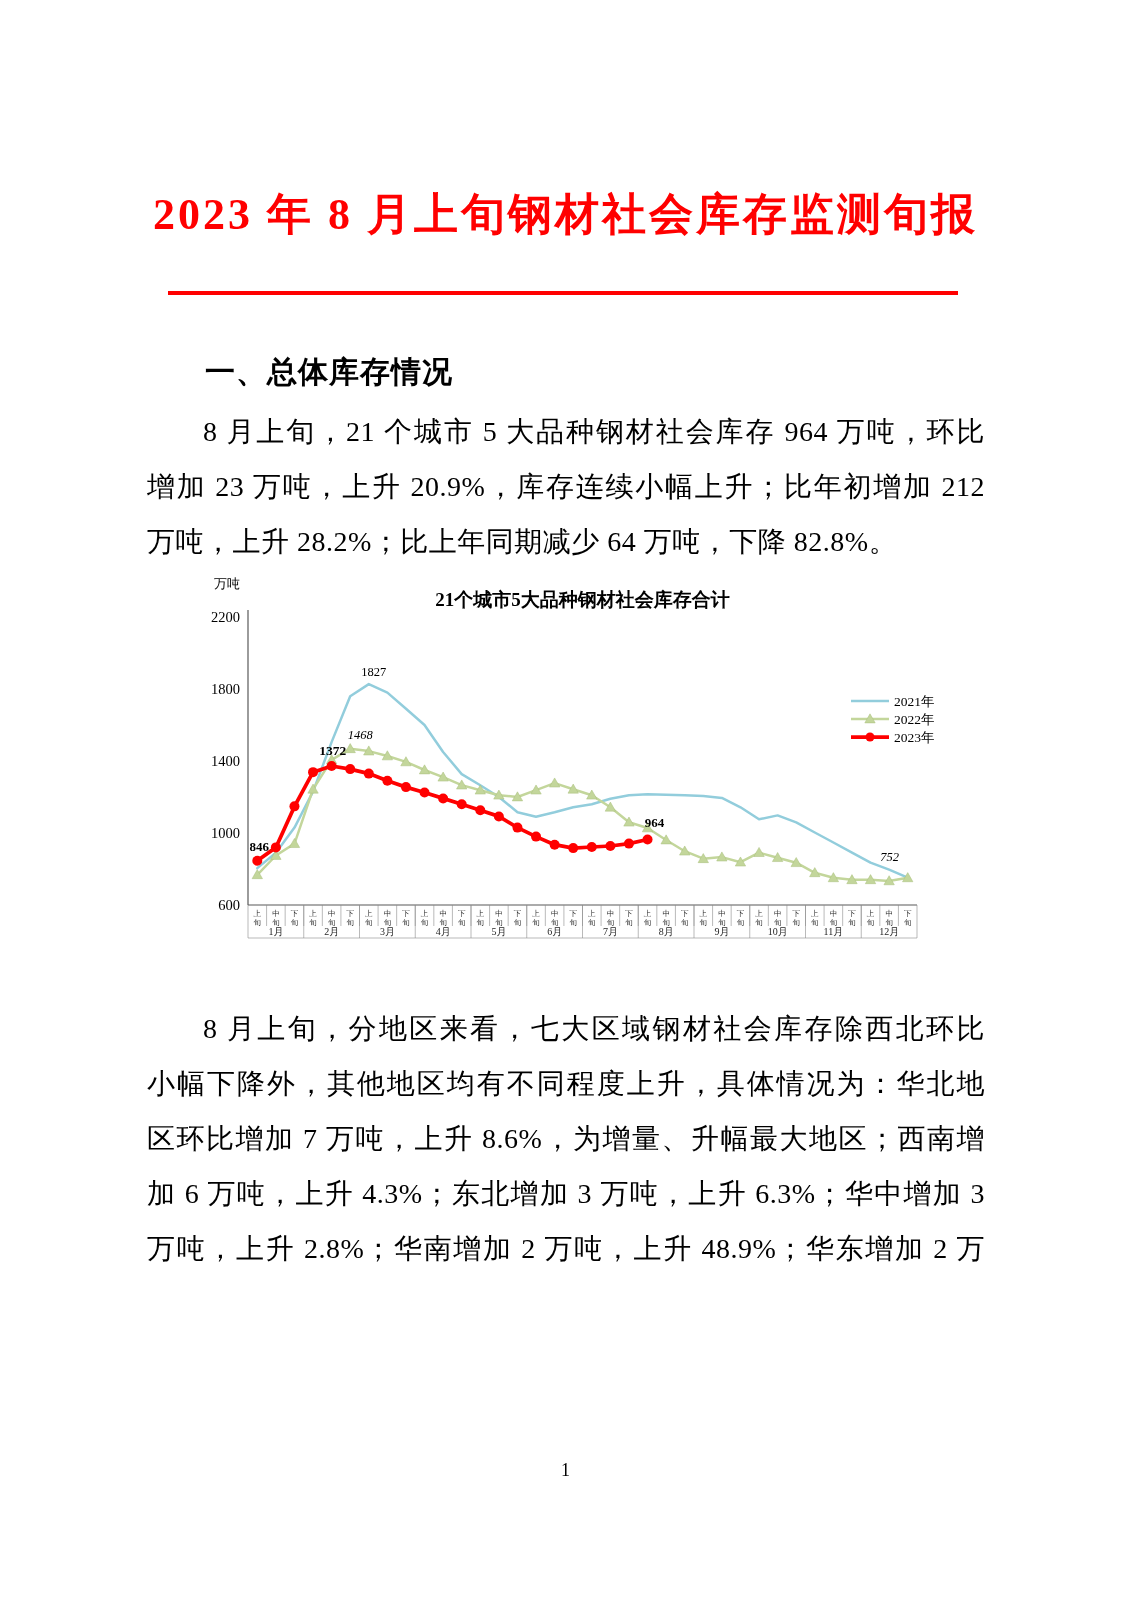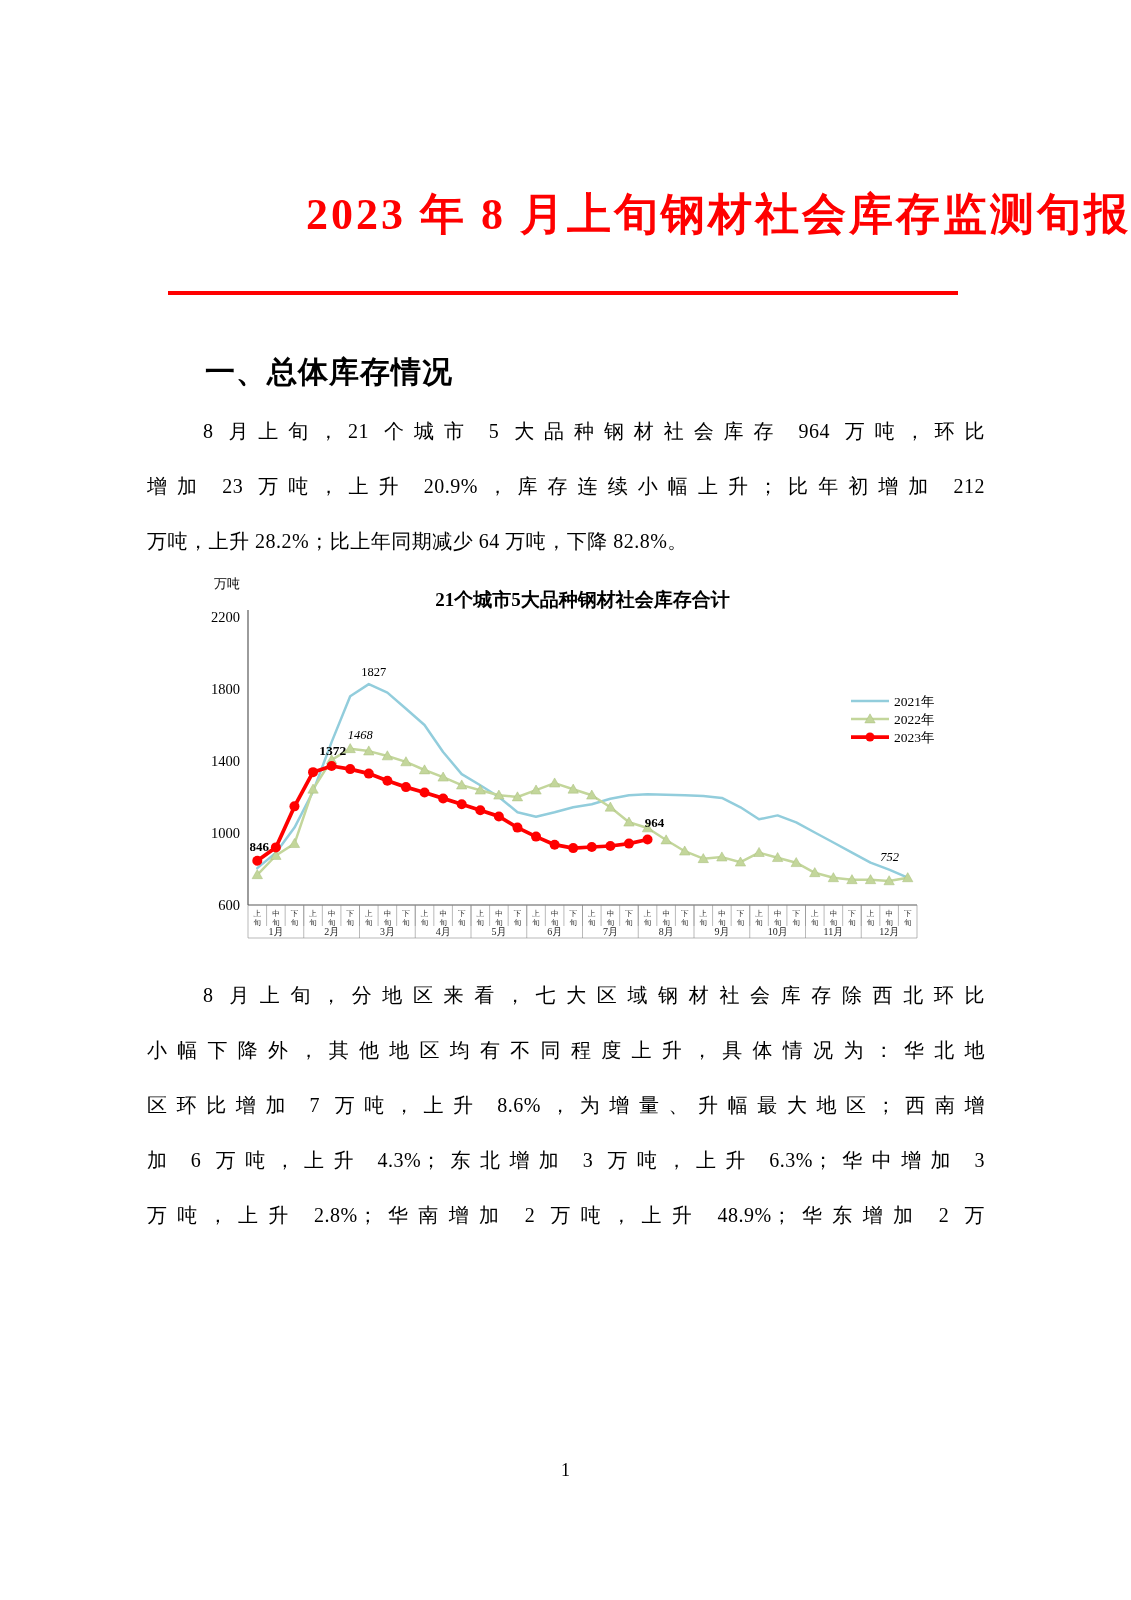--- a/index.html
+++ b/index.html
@@ -3,37 +3,37 @@
 <meta charset="utf-8">
 <style>
   html,body { margin:0; padding:0; background:#ffffff; }
   .page {
     position:relative; width:1131px; height:1600px; margin:0 auto;
     background:#ffffff; overflow:hidden;
     font-family:"Liberation Serif","DejaVu Serif",serif; color:#000;
   }
   .doc-title {
     position:absolute; top:185px; left:0; width:100%;
-    text-align:right; color:#ff0000; font-weight:bold;
+    text-align:center; color:#ff0000; font-weight:bold;
     font-size:44px; letter-spacing:3px; white-space:nowrap;
   }
   .title-rule {
     position:absolute; top:291px; left:168px; width:790px; height:4px;
     background:#ff0000;
   }
   .section-heading {
     position:absolute; top:352px; left:205px;
     font-size:30px; font-weight:bold; letter-spacing:1px;font-family:Liberation Mono, monospace;
   }
   .para {
     position:absolute; left:147px; width:838px;
-    font-size:20px; line-height:55px; letter-spacing:0.5px;
+    font-size:28px; line-height:55px; letter-spacing:0.5px;
   }
   .para1 { top:404px; }
-  .para2 { top:968px; }
+  .para2 { top:1001px; }
   .para .line { text-align:justify; text-align-last:justify; }
   .para .line.first { text-indent:56px; }
   .para .line.last  { text-align-last:left; }
   .chart-wrap { position:absolute; left:185px; top:570px; width:750px; height:380px; }
   .chart-wrap svg { width:750px; height:380px; display:block; font-family:"Liberation Serif","DejaVu Serif",serif; }
   .page-num {
     position:absolute; top:1460px; left:0; width:100%;
     text-align:center; font-size:18px;
   }
 </style>

